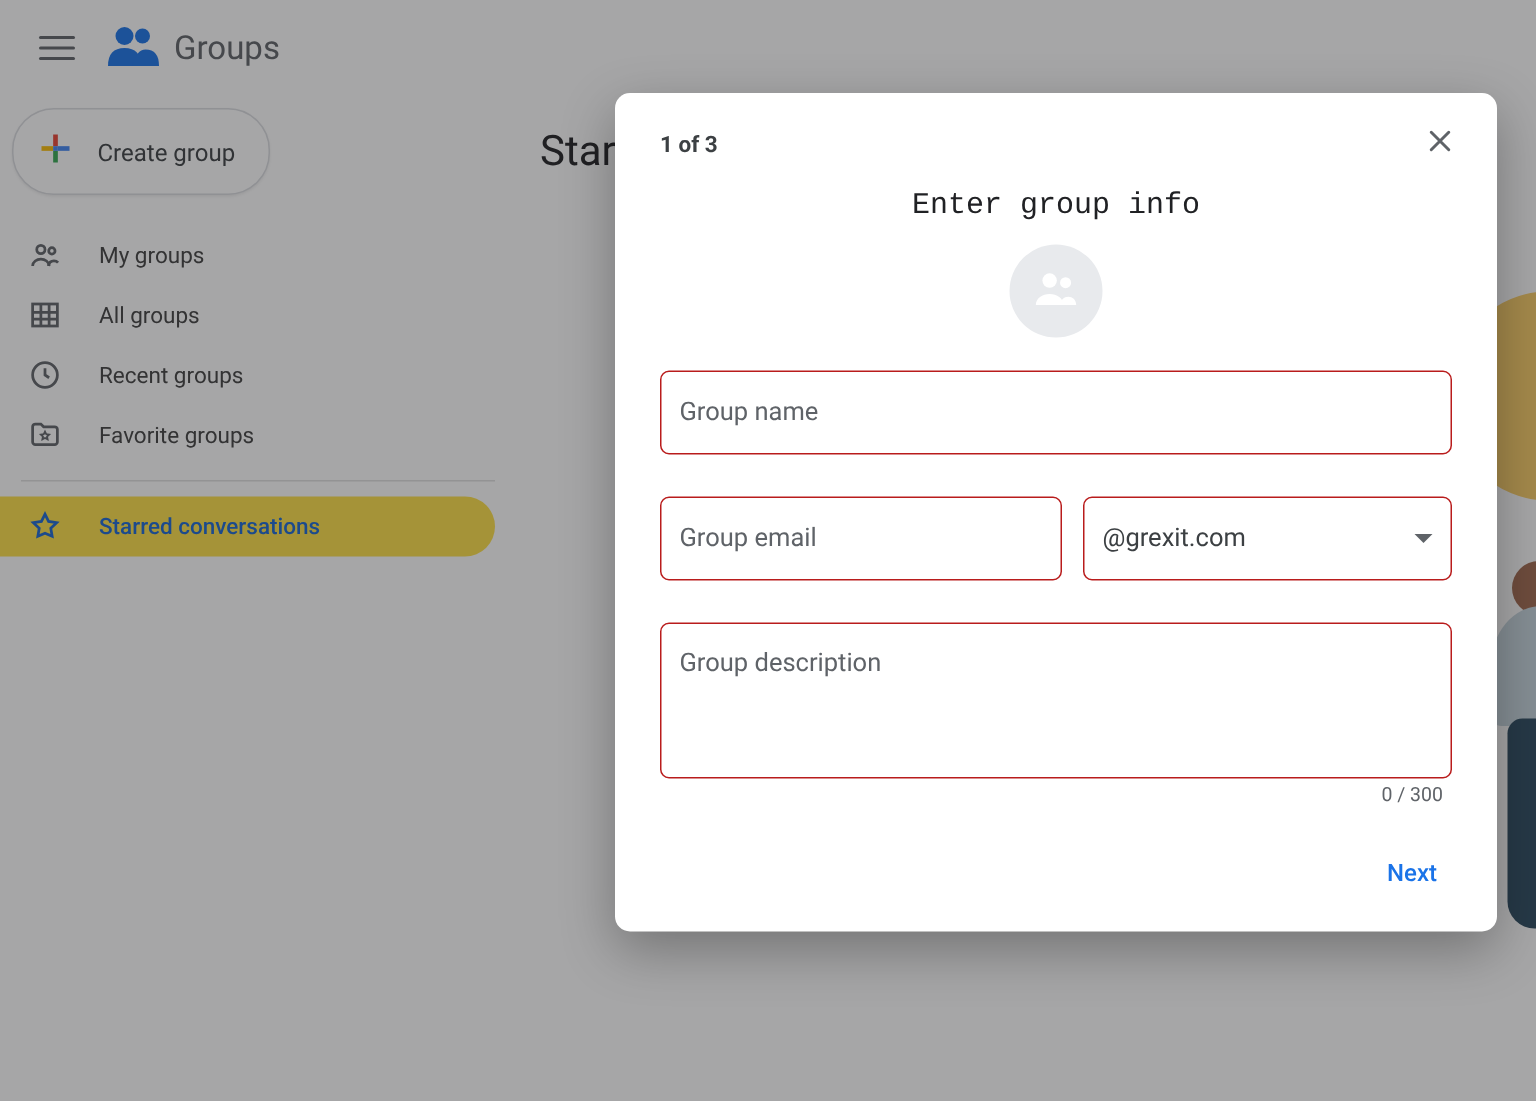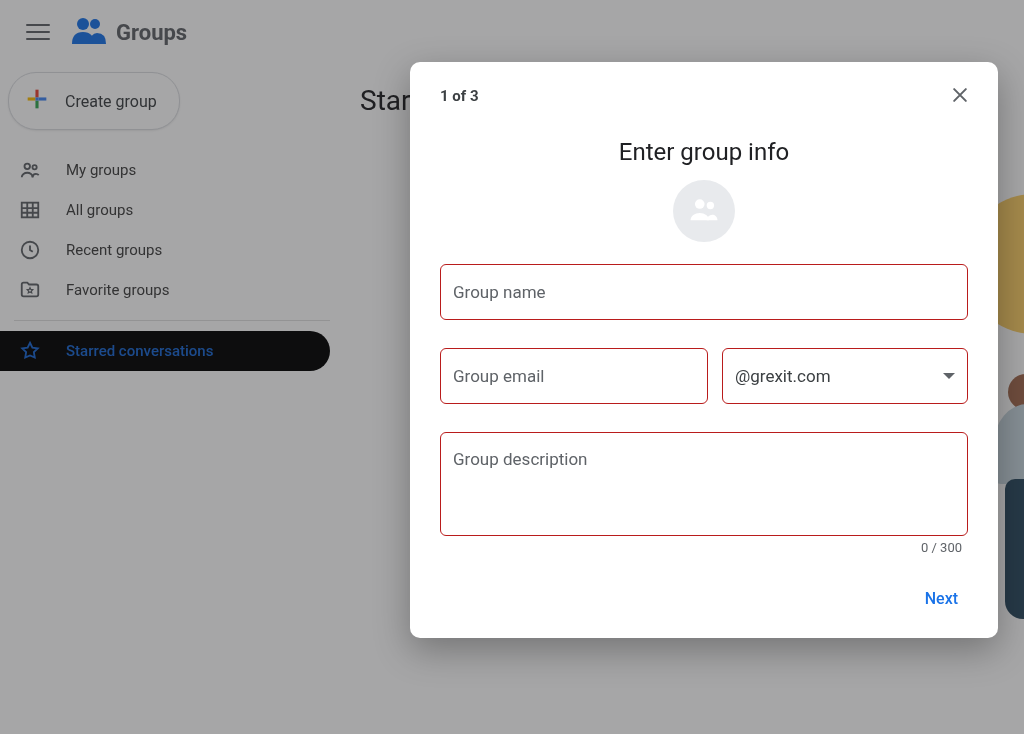--- a/index.html
+++ b/index.html
@@ -25,21 +25,21 @@
     box-sizing: content-box;
     cursor: pointer;
   }
   .hamburger span {
     display: block; height: 2px; background: #5f6368; border-radius: 1px;
   }
   .logo {
     display: flex; align-items: center; gap: 10px;
   }
   .logo-text {
-    font-size: 22px; color: #5f6368; font-weight: 700;
+    font-size: 22px; color: #5f6368; font-weight: 400;
   }
   
   .sidebar {
     position: absolute;
     left: 0; top: 64px;
     width: 330px;
     padding-top: 8px;
   }
   .create-btn {
     display: inline-flex; align-items: center; gap: 14px;
@@ -66,21 +66,21 @@
   .nav-item .icon {
     width: 24px; height: 24px; flex: 0 0 24px;
     display: flex; align-items: center; justify-content: center;
     color: #5f6368;
   }
   .nav-divider {
     border-top: 1px solid #e0e0e0;
     margin: 10px 0 10px 14px;
   }
   .nav-item.active {
-    background: #000000;
+    background: #fde047;
     color: #1967d2;
     font-weight: 500;
   }
   .nav-item.active .icon { color: #1967d2; }
   
   .main {
     position: absolute;
     left: 340px; top: 64px; right: 0; bottom: 0;
     padding: 20px 20px;
   }
@@ -149,23 +149,24 @@
   .step-indicator {
     font-size: 15px; color: #3c4043;
   }
   .close-btn {
     font-size: 26px; color: #5f6368; cursor: pointer;
     width: 40px; height: 40px; display:flex; align-items:center; justify-content:center;
     border-radius: 50%;
   }
   .dialog-title {
     text-align: center;
-    font-size: 24px; color: #202124;
-    margin: 22px 0 14px 0;
+    font-size: 20px; color: #202124;
+    margin: 10px 0 14px 0;
     font-weight: 400;
+    font-family: Liberation Mono, monospace;
   }
   .avatar-placeholder {
     width: 62px; height: 62px; border-radius: 50%;
     background: #e8eaed;
     margin: 0 auto 22px auto;
     display:flex; align-items:center; justify-content:center;
   }
   .form {
     padding: 0 30px;
   }

